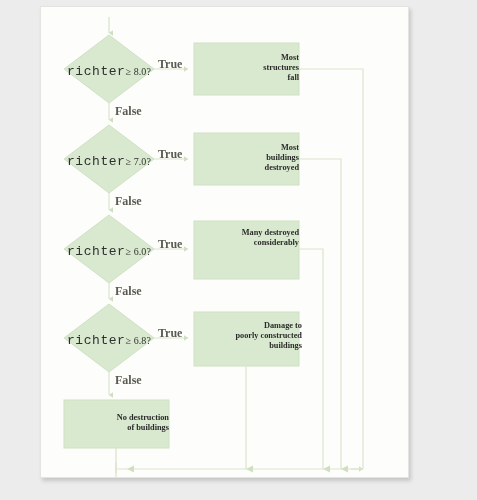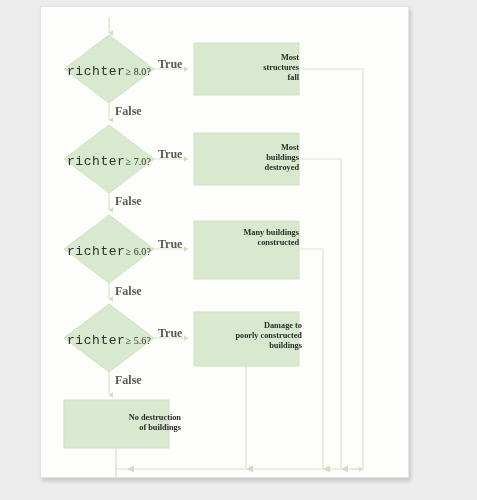--- a/index.html
+++ b/index.html
@@ -132,47 +132,47 @@
   <div class="node-label diamond-label" style="left:13px; top:57px; width:110px;">
     <span class="mono">richter</span><span class="ser">≥ 8.0?</span>
   </div>
   <div class="node-label diamond-label" style="left:13px; top:147px; width:110px;">
     <span class="mono">richter</span><span class="ser">≥ 7.0?</span>
   </div>
   <div class="node-label diamond-label" style="left:13px; top:237px; width:110px;">
     <span class="mono">richter</span><span class="ser">≥ 6.0?</span>
   </div>
   <div class="node-label diamond-label" style="left:13px; top:326px; width:110px;">
-    <span class="mono">richter</span><span class="ser">≥ 5.6?</span>
+    <span class="mono">richter</span><span class="ser">≥ 6.8?</span>
   </div>
 
   <div class="node-label box-label" style="left:153px; top:46px; width:105px;">
     <div>Most</div>
     <div>structures</div>
     <div>fall</div>
   </div>
 
   <div class="node-label box-label" style="left:153px; top:136px; width:105px;">
     <div>Most</div>
     <div>buildings</div>
     <div>destroyed</div>
   </div>
 
   <div class="node-label box-label" style="left:153px; top:221px; width:105px;">
-    <div>Many buildings</div>
-    <div>constructed</div>
+    <div>Many destroyed</div>
+    <div>considerably</div>
   </div>
 
   <div class="node-label box-label" style="left:150px; top:314px; width:111px;">
     <div>Damage to</div>
     <div>poorly constructed</div>
     <div>buildings</div>
   </div>
 
-  <div class="node-label box-label" style="left:23px; top:406px; width:105px;padding-left:12px;">
+  <div class="node-label box-label" style="left:23px; top:406px; width:105px;">
     <div>No destruction</div>
     <div>of buildings</div>
   </div>
 
   <div class="edge-label" style="left:117px; top:50px;">True</div>
   <div class="edge-label" style="left:117px; top:140px;">True</div>
   <div class="edge-label" style="left:117px; top:230px;">True</div>
   <div class="edge-label" style="left:117px; top:319px;">True</div>
 
   <div class="edge-label" style="left:74px; top:97px;">False</div>

